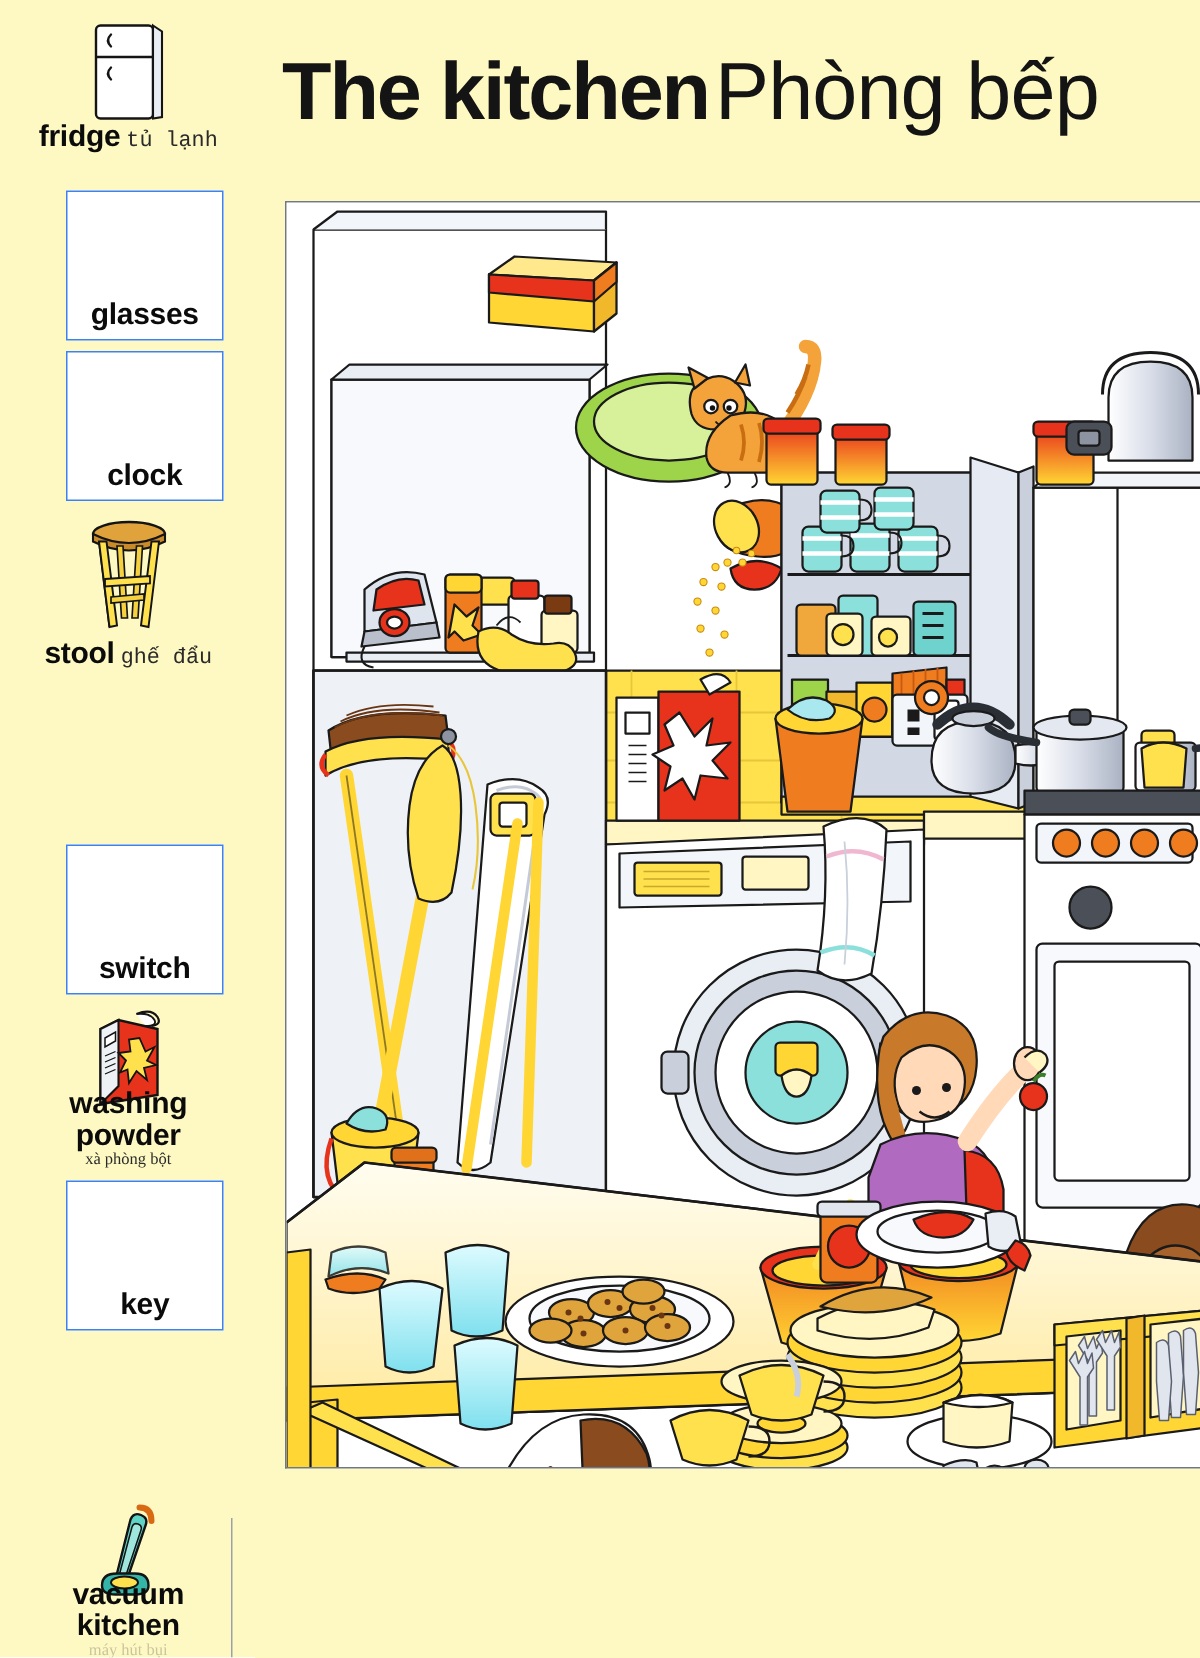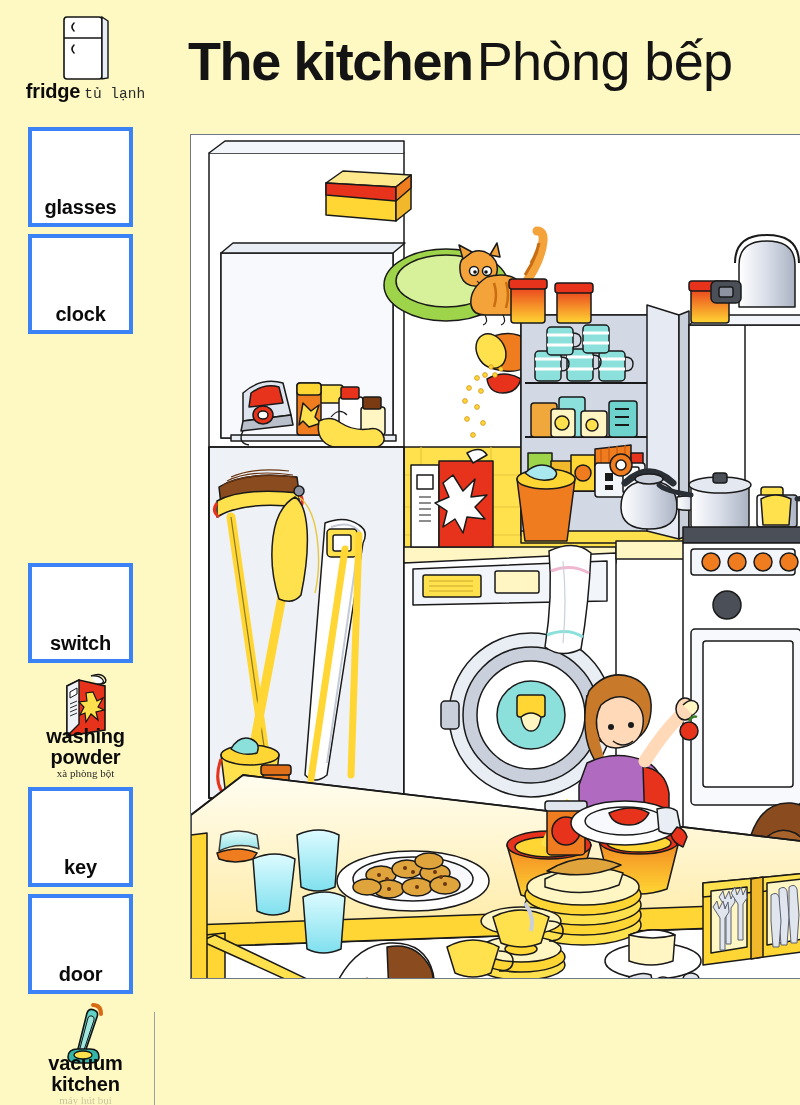--- a/index.html
+++ b/index.html
@@ -20,21 +20,21 @@
   
   #title { position:absolute; left:188px; top:30px; width:600px; height:72px;
            white-space:nowrap; }
   #title .t-en { font-family:"Liberation Sans", sans-serif; font-weight:700; font-size:54px;
                  letter-spacing:-1.4px; color:#141414; }
   #title .t-vi { font-family:"Liberation Sans", sans-serif; font-weight:400; font-size:54px;
                  letter-spacing:-0.6px; color:#141414; }
 
   
   #sidebar { position:absolute; left:0; top:0; width:155px; height:1105px; }
-  .side-box { position:absolute; left:28px; width:105px; border:4px solid #3b82f6; background:#fff; }
+  .side-box { position:absolute; left:44px; width:105px; border:1px solid #3b82f6; background:#fff; }
   .side-box .cap { position:absolute; left:0; right:0; bottom:5px; text-align:center; }
   .side-art { position:absolute; left:33px; width:105px; }
   .side-art .cap { position:absolute; left:-18px; right:-18px; text-align:center; }
   .art-svg { display:block; margin:0 auto; }
 
   
   #side-divider { position:absolute; left:154px; top:1012px; width:1px; height:93px; background:#9aa1ab; }
 
   
   #bottom-strip { position:absolute; left:0; top:1005px; width:800px; height:100px; }
@@ -71,20 +71,37 @@
     </div>
 
     <div class="side-box" style="top:127px;height:100px;">
       <div class="cap lbl"><span class="en">glasses</span></div>
     </div>
 
     <div class="side-box" style="top:234px;height:100px;padding-left:44px;">
       <div class="cap lbl"><span class="en">clock</span></div>
     </div>
 
+    <div class="side-art" style="top:342px;height:105px;">
+      <svg class="art-svg" width="64" height="82" viewBox="0 0 64 82">
+        <ellipse cx="32" cy="14" rx="24" ry="8" fill="#e0a33c" stroke="#141414" stroke-width="1.6"></ellipse>
+        <path d="M8 14 q24 12 48 0 l0 5 q-24 12 -48 0 Z" fill="#c98a2a" stroke="#141414" stroke-width="1.4"></path>
+        <path d="M12 19 L19 76" stroke="#141414" stroke-width="1.4" fill="none"></path>
+        <path d="M12 19 L19 76 L24 75 L17 19 Z" fill="#ffe14d" stroke="#141414" stroke-width="1.3"></path>
+        <path d="M52 19 L45 76 L40 75 L47 19 Z" fill="#ffe14d" stroke="#141414" stroke-width="1.3"></path>
+        <path d="M24 22 L27 70 L31 70 L28 22 Z" fill="#f5d13f" stroke="#141414" stroke-width="1.1"></path>
+        <path d="M41 22 L38 70 L34 70 L37 22 Z" fill="#f5d13f" stroke="#141414" stroke-width="1.1"></path>
+        <path d="M16 44 L46 42 L46 47 L16 49 Z" fill="#ffe14d" stroke="#141414" stroke-width="1.2"></path>
+        <path d="M20 56 L42 54 L42 58 L20 60 Z" fill="#f5d13f" stroke="#141414" stroke-width="1.1"></path>
+      </svg>
+      <div class="cap lbl" style="bottom:0;">
+        <span class="en">stool</span>
+        <span class="vi">ghế đẩu</span>
+      </div>
+    </div>
 
 
     <div class="side-box" style="top:563px;height:100px;">
       <div class="cap lbl"><span class="en">switch</span></div>
     </div>
 
     <div class="side-art" style="top:668px;height:110px;">
       <svg class="art-svg" width="66" height="72" viewBox="0 0 66 72">
         <path d="M38 8 q10 -4 14 2 q3 5 -4 6" fill="none" stroke="#141414" stroke-width="1.5"></path>
         <path d="M38 8 q9 -1 12 4 q2 4 -6 4" fill="#ffffff" stroke="#141414" stroke-width="1.2"></path>
@@ -97,23 +114,20 @@
       <div class="cap lbl" style="bottom:-2px;">
         <span class="en">washing powder</span>
         <span class="vi2">xà phòng bột</span>
       </div>
     </div>
 
     <div class="side-box" style="top:787px;height:100px;">
       <div class="cap lbl"><span class="en">key</span></div>
     </div>
 
-    <div class="side-box" style="top:894px;height:100px;">
-      <div class="cap lbl"><span class="en">door</span></div>
-    </div>
 
     <div class="side-art" style="top:1000px;height:105px;">
       <svg class="art-svg" width="58" height="68" viewBox="0 0 58 68">
         <path d="M36 5 q8 0 8 9" fill="none" stroke="#d86a14" stroke-width="4" stroke-linecap="round"></path>
         <path d="M19 57 L30 13 q2 -5 7 -3 q5 2 3 7 L26 58 Z" fill="#5fd3c6" stroke="#141414" stroke-width="1.6"></path>
         <path d="M22 52 L31 18 q1 -3 4 -2 q3 1 2 4 L26 53 Z" fill="#9fe7de" stroke="#141414" stroke-width="1"></path>
         <path d="M11 57 q0 -8 10 -8 l12 0 q9 0 9 8 q0 6 -9 6 l-13 0 q-9 0 -9 -6 Z" fill="#35b5a8" stroke="#141414" stroke-width="1.6"></path>
         <ellipse cx="26" cy="55" rx="9" ry="4" fill="#ffe14d" stroke="#141414" stroke-width="1.3"></ellipse>
       </svg>
       <div class="cap lbl" style="bottom:-2px;">

